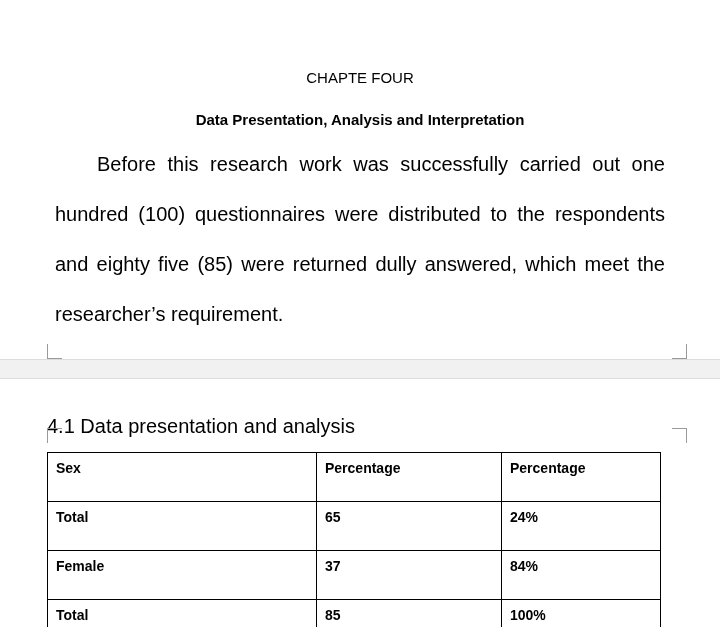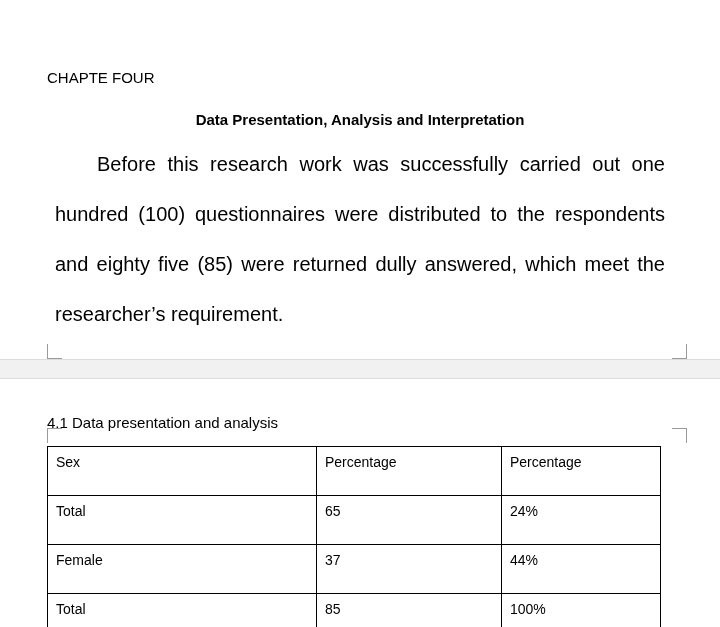--- a/index.html
+++ b/index.html
@@ -21,20 +21,21 @@
     position: relative;
     background: #ffffff;
     box-sizing: border-box;
   }
   .page-one {
     height: 290px;
     padding: 0 47px;
   }
 
   .doc-title {
+    text-align: center;
     font-size: 15px;
     margin-top: 69px;
     line-height: 1.2;
   }
   .doc-subtitle {
     text-align: center;
     font-size: 15px;
     font-weight: bold;
     margin-top: 24px;
     line-height: 1.2;
@@ -72,38 +73,39 @@
   }
 
   
   .page-two {
     padding: 0 47px;
     height: 319px;
     position: relative;
   }
 
   .section-heading {
-    font-size: 15px;
+    font-size: 20px;
     margin-top: 35px;
     margin-bottom: 12px;
     line-height: 1.2;
   }
 
   table.data-table {
     border-collapse: collapse;
     width: 564px;
     margin-top: 14px;
     table-layout: fixed;
   }
   table.data-table td {
     border: 1px solid #000000;
     font-size: 14px;
     padding: 7px 8px 14px 8px;
     vertical-align: top;
     height: 27px;
+    font-weight: bold;
   }
   table.data-table td.col-0 { width: 252px; }
   table.data-table td.col-1 { width: 168px; }
   table.data-table td.col-2 { width: 142px; }
 </style>
 </head>
 <body>
 
 <div class="page page-one">
   <div class="doc-title">CHAPTE FOUR</div>
@@ -130,21 +132,21 @@
         <td class="col-2">Percentage</td>
       </tr>
       <tr>
         <td class="col-0">Total</td>
         <td class="col-1">65</td>
         <td class="col-2">24%</td>
       </tr>
       <tr>
         <td class="col-0">Female</td>
         <td class="col-1">37</td>
-        <td class="col-2">44%</td>
+        <td class="col-2">84%</td>
       </tr>
       <tr>
         <td class="col-0">Total</td>
         <td class="col-1">85</td>
         <td class="col-2">100%</td>
       </tr>
     </tbody>
   </table>
 
 </div>

